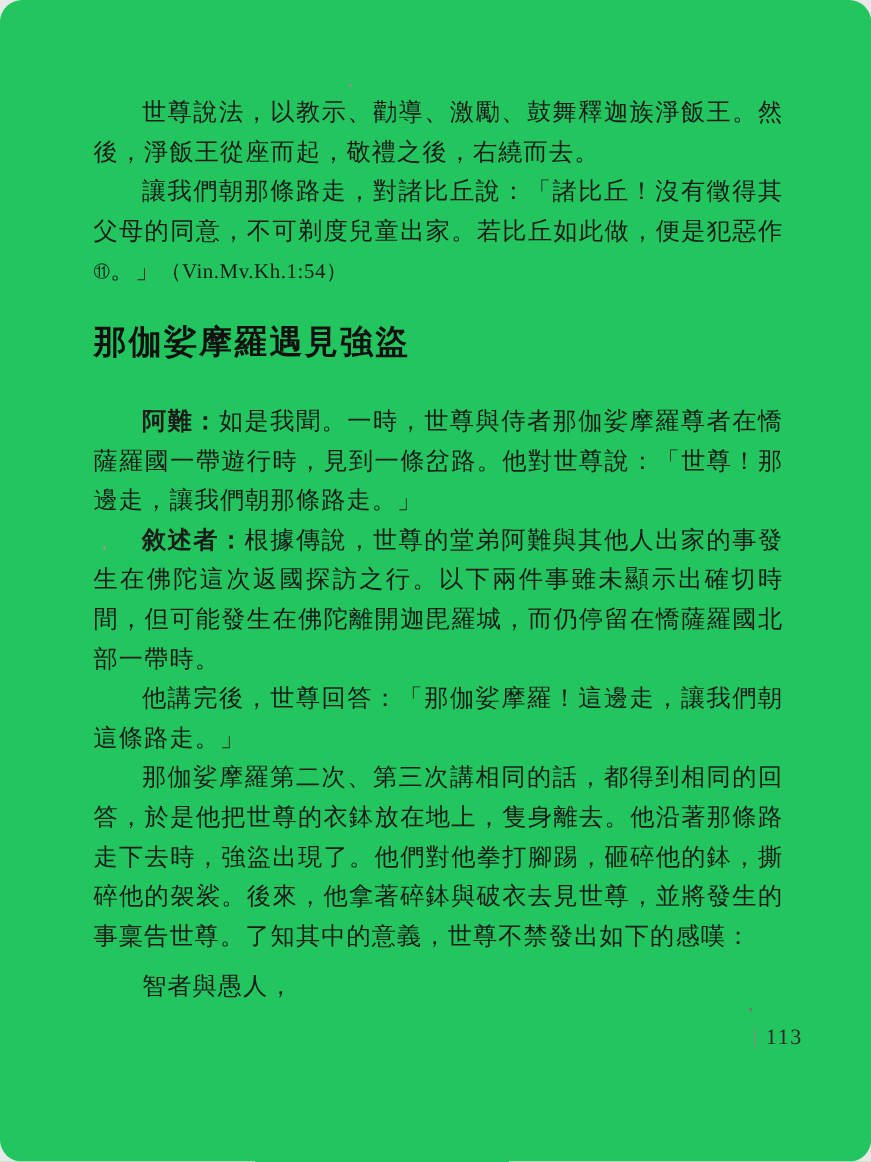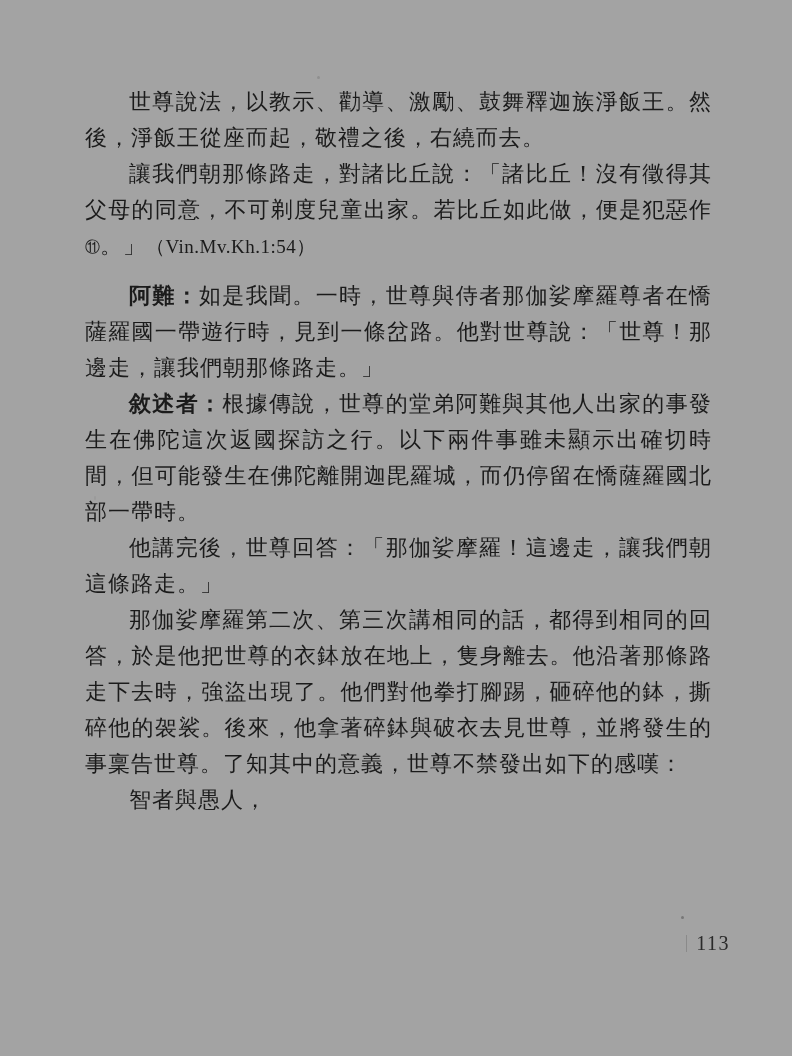--- a/index.html
+++ b/index.html
@@ -6,24 +6,25 @@
     html, body {
       margin: 0;
       padding: 0;
       background: #e8e8e8;
     }
     .page {
       position: relative;
       width: 792px;
       height: 1056px;
       margin: 0 auto;
-      background: #a3a3a3;
+      background: #22c55e;
       overflow: hidden;
       color: #1b1b1b;
       font-family: "Liberation Serif", "DejaVu Serif", serif;
+      border-radius: 20px;
     }
     .text-block {
       position: absolute;
       left: 85px;
       top: 84px;
       width: 627px;
     }
     .body-para {
       margin: 0;
       font-size: 22px;
@@ -52,20 +53,21 @@
       font-weight: bold;
       line-height: 42px;
       letter-spacing: 2px;
       color: #111111;
       text-indent: 0;
     }
     .para-gap {
       margin-top: 12px;
     }
     .verse-block {
+      margin-top: 10px;
     }
     .verse-line {
       margin: 0;
       font-size: 22px;
       line-height: 36px;
       letter-spacing: 1px;
       text-indent: 2em;
       text-align: left;
     }
     .page-number-block {
@@ -100,20 +102,21 @@
 <body>
 
 <div class="page">
 
   <div class="text-block">
 
     <p class="body-para">世尊說法，以教示、勸導、激勵、鼓舞釋迦族淨飯王。然後，淨飯王從座而起，敬禮之後，右繞而去。</p>
 
     <p class="body-para"><span>讓我們朝那條路走，對諸比丘說：「諸比丘！沒有徵得其父母的同意，不可剃度兒童出家。若比丘如此做，便是犯惡作</span><span class="footnote-ref">⑪</span><span>。」</span><span class="citation">（Vin.Mv.Kh.1:54）</span></p>
 
+    <h1 class="section-heading">那伽娑摩羅遇見強盜</h1>
 
     <p class="body-para para-gap"><span class="lead-bold">阿難：</span><span>如是我聞。一時，世尊與侍者那伽娑摩羅尊者在憍薩羅國一帶遊行時，見到一條岔路。他對世尊說：「世尊！那邊走，讓我們朝那條路走。」</span></p>
 
     <p class="body-para"><span class="lead-bold">敘述者：</span><span>根據傳說，世尊的堂弟阿難與其他人出家的事發生在佛陀這次返國探訪之行。以下兩件事雖未顯示出確切時間，但可能發生在佛陀離開迦毘羅城，而仍停留在憍薩羅國北部一帶時。</span></p>
 
     <p class="body-para">他講完後，世尊回答：「那伽娑摩羅！這邊走，讓我們朝這條路走。」</p>
 
     <p class="body-para">那伽娑摩羅第二次、第三次講相同的話，都得到相同的回答，於是他把世尊的衣鉢放在地上，隻身離去。他沿著那條路走下去時，強盜出現了。他們對他拳打腳踢，砸碎他的鉢，撕碎他的袈裟。後來，他拿著碎鉢與破衣去見世尊，並將發生的事稟告世尊。了知其中的意義，世尊不禁發出如下的感嘆：</p>
 
     <div class="verse-block">

